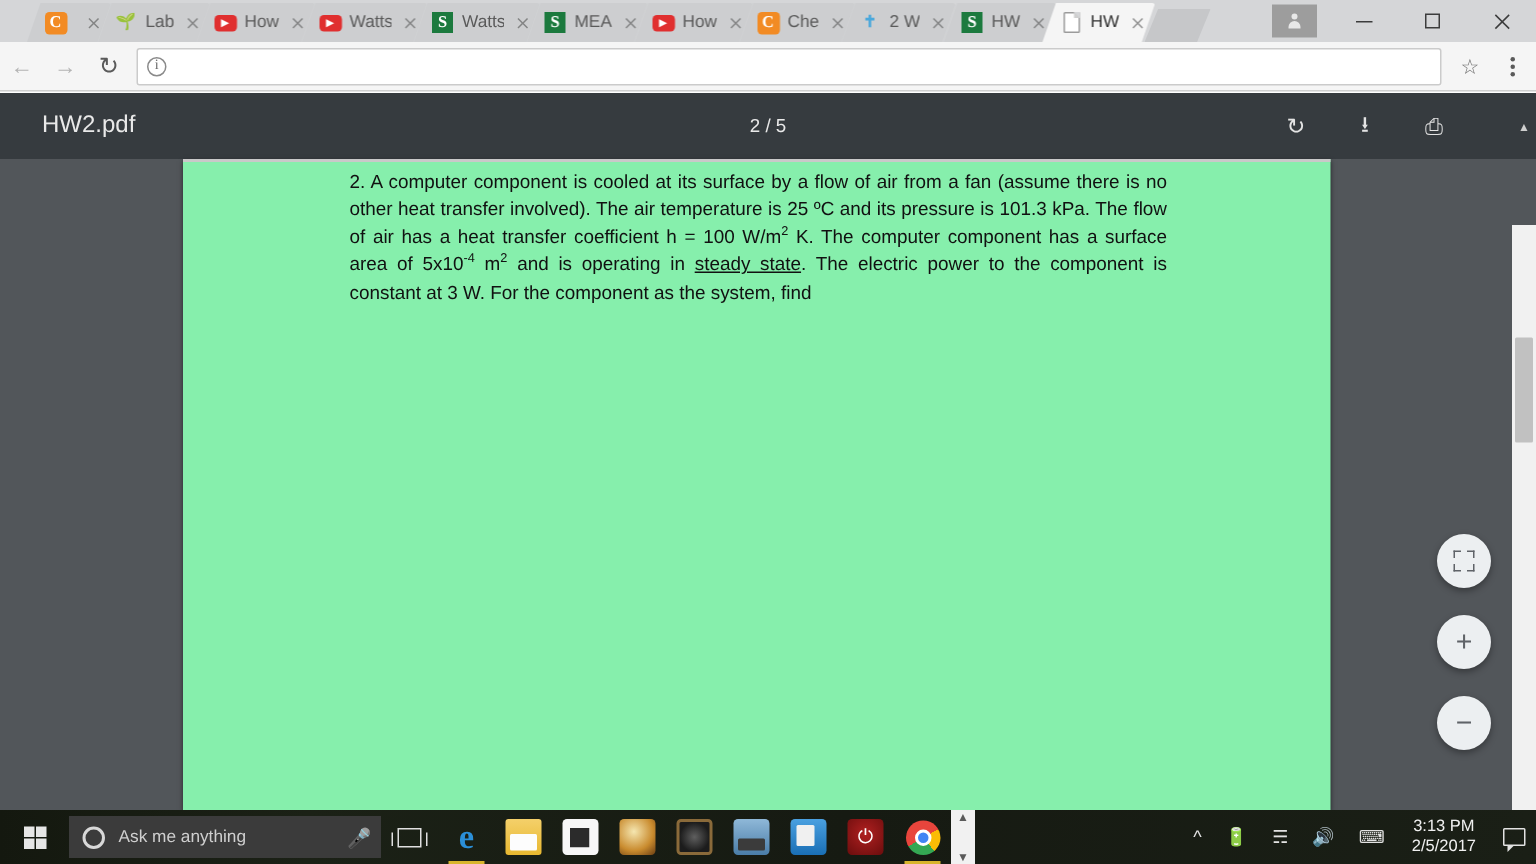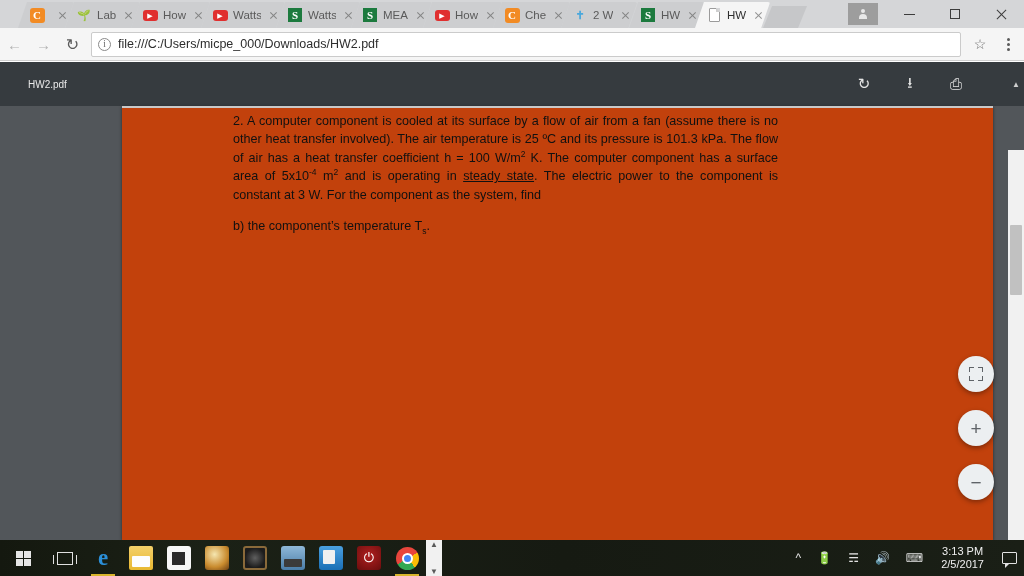--- a/index.html
+++ b/index.html
@@ -121,29 +121,29 @@
 
   
   #pdf-viewer {
     position: absolute; left: 0; top: 62px; width: 1024px; height: 478px;
     background: #52565a;
   }
   .pdf-toolbar {
     position: absolute; left: 0; top: 0; width: 1024px; height: 44px;
     background: #363b3f; display: flex; align-items: center;
   }
-  .pdf-title { color: #e9e9e9; font-size: 10px; margin-left: 28px; }
+  .pdf-title { color: #e9e9e9; font-size: 16px; margin-left: 28px; }
   .pdf-pager { position: absolute; left: 0; right: 0; text-align: center; color: #e9e9e9; font-size: 12.5px; }
   .pdf-tools { margin-left: auto; display: flex; align-items: center; padding-right: 58px; gap: 26px; }
   .pdf-tool { color: #e4e4e4; font-size: 15px; width: 20px; text-align: center; }
 
   .pdf-scrollarea { position: absolute; left: 0; top: 44px; width: 1024px; height: 434px; }
   .pdf-page {
-    position: absolute; left: 122px; top: 0px; width: 871px; height: 434px;
-    background: #c2410c; box-shadow: 0 1px 3px rgba(0,0,0,.5);
+    position: absolute; left: 122px; top: 0px; width: 765px; height: 434px;
+    background: #86efac; box-shadow: 0 1px 3px rgba(0,0,0,.5);
     border-top: 2px solid #c9c9c9;
   }
   .pdf-text {
     position: absolute; left: 111px; top: 4px; width: 545px;
     font-family: "Liberation Sans", sans-serif;
     font-size: 12.6px; line-height: 18.4px; color: #111;
     text-align: justify;
   }
   .pdf-text p { margin-bottom: 13px; }
   .pdf-text p:last-child { margin-bottom: 0; }
@@ -342,49 +342,48 @@
         </span>
     </div>
   </div>
 
   <div class="toolbar">
     <span class="navbtn">←</span>
     <span class="navbtn">→</span>
     <span class="navbtn reload enabled">↻</span>
     <div class="omnibox">
       <span class="info-icon">i</span>
-      <span class="url">file:///C:/Users/micpe_000/Downloads/HW2.pdf</span>
     </div>
     <span class="star-btn">☆</span>
     <span class="menu-btn">
         <i></i>
         <i></i>
         <i></i>
       </span>
   </div>
 
   <div id="pdf-viewer">
 
     <div class="pdf-toolbar">
       <span class="pdf-title">HW2.pdf</span>
+      <span class="pdf-pager">2 / 5</span>
       <span class="pdf-tools">
         <span class="pdf-tool">↻</span>
         <span class="pdf-tool">⭳</span>
         <span class="pdf-tool">⎙</span>
       </span>
     </div>
     <div class="vscroll-top-arrow">▲</div>
 
     <div class="pdf-scrollarea">
       <div class="pdf-page">
         <div class="pdf-text">
           <p><span>2. A computer component is cooled at its surface by a flow of air from a fan (assume there is no other heat transfer involved). The air temperature is 25 </span><span>º</span><span>C and its pressure is 101.3 kPa. The flow of air has a heat transfer coefficient h = 100 W/m</span><sup>2</sup><span> K. The computer component has a surface area of 5x10</span><sup>-4</sup><span> m</span><sup>2</sup><span> and is operating in </span><u>steady state</u><span>. The electric power to the component is constant at 3 W. For the component as the system, find</span></p>
 
 
-          <p><span>b) the component’s temperature T</span><sub>s</sub><span>.</span></p>
         </div>
       </div>
 
       <div class="zoom-controls">
         <div class="zoom-btn fit">
           <span class="fit-glyph">
             <span></span>
               <span></span>
               <span></span>
               <span></span>
@@ -406,20 +405,25 @@
 
   <div class="start-btn">
     <span class="win-logo">
         <i></i>
         <i></i>
         <i></i>
         <i></i>
       </span>
   </div>
 
+  <div class="cortana">
+    <span class="cortana-ring"></span>
+    <span class="cortana-text">Ask me anything</span>
+    <span class="cortana-mic">🎤</span>
+  </div>
 
   <div class="tb-icon">
     <span class="taskview"></span>
   </div>
 
   <div class="tb-icon running">
     <span class="ic ic-edge">e</span>
   </div>
   <div class="tb-icon">
     <span class="ic ic-folder"></span>

